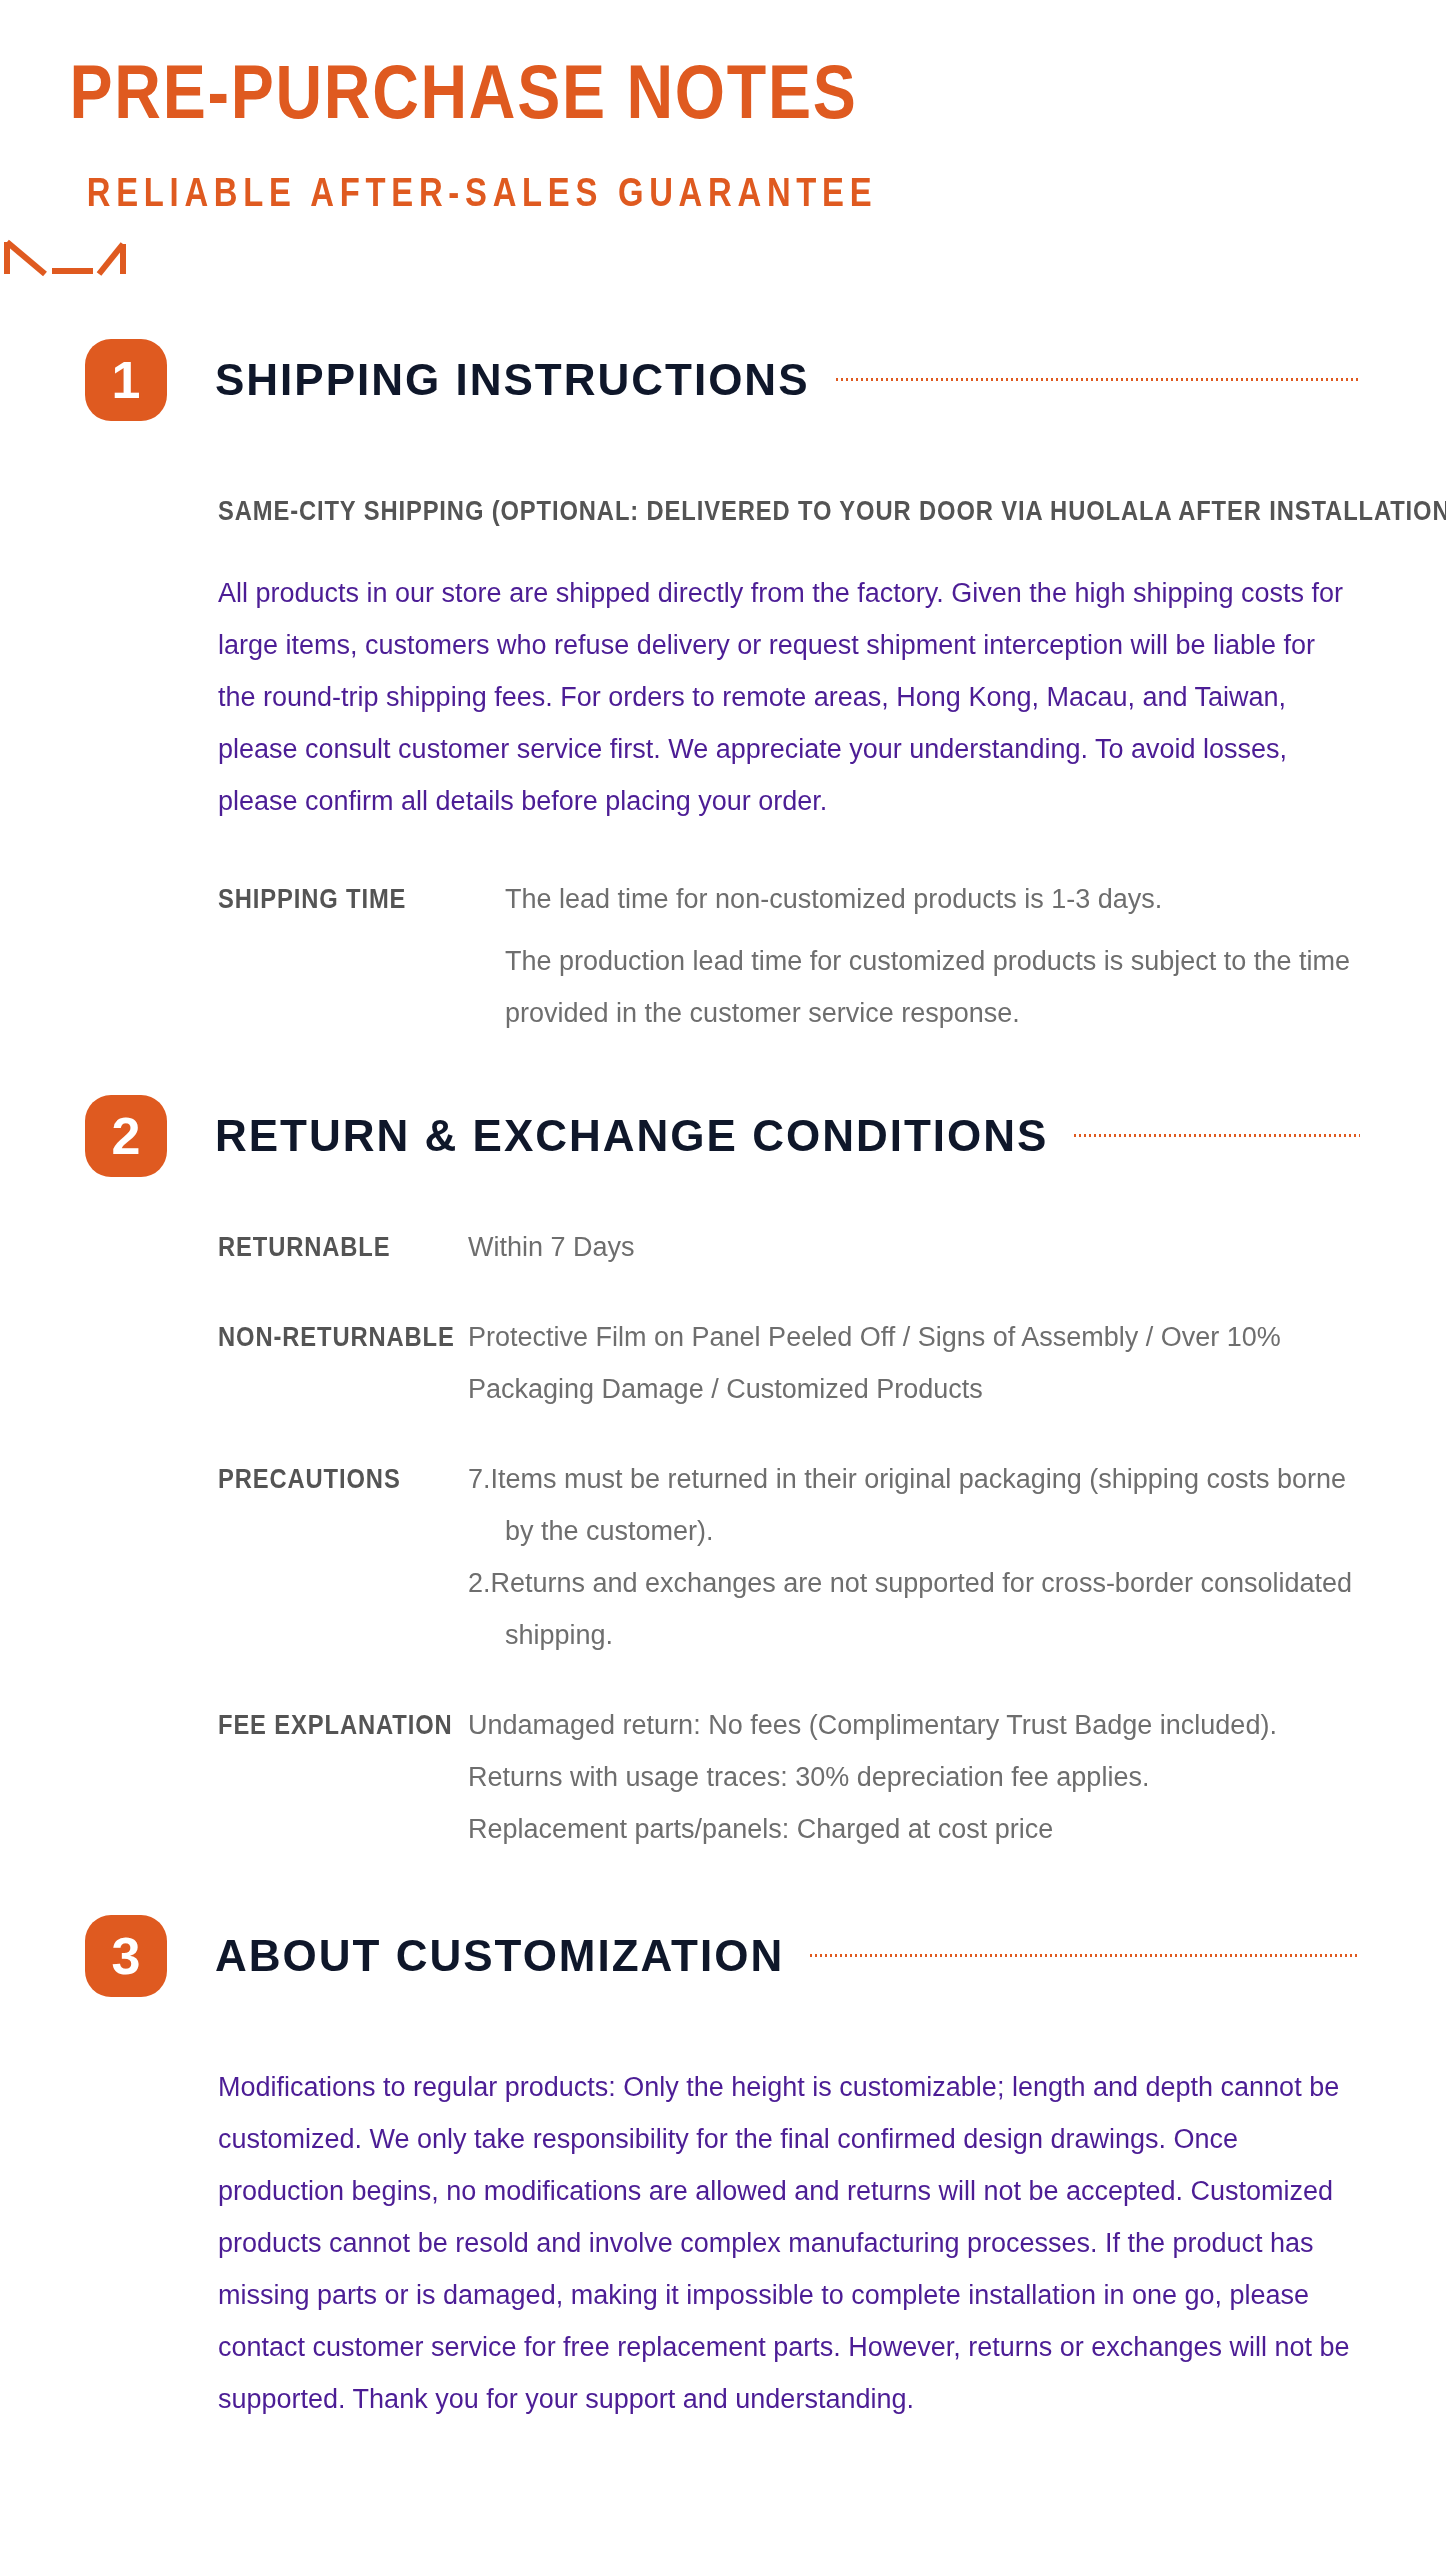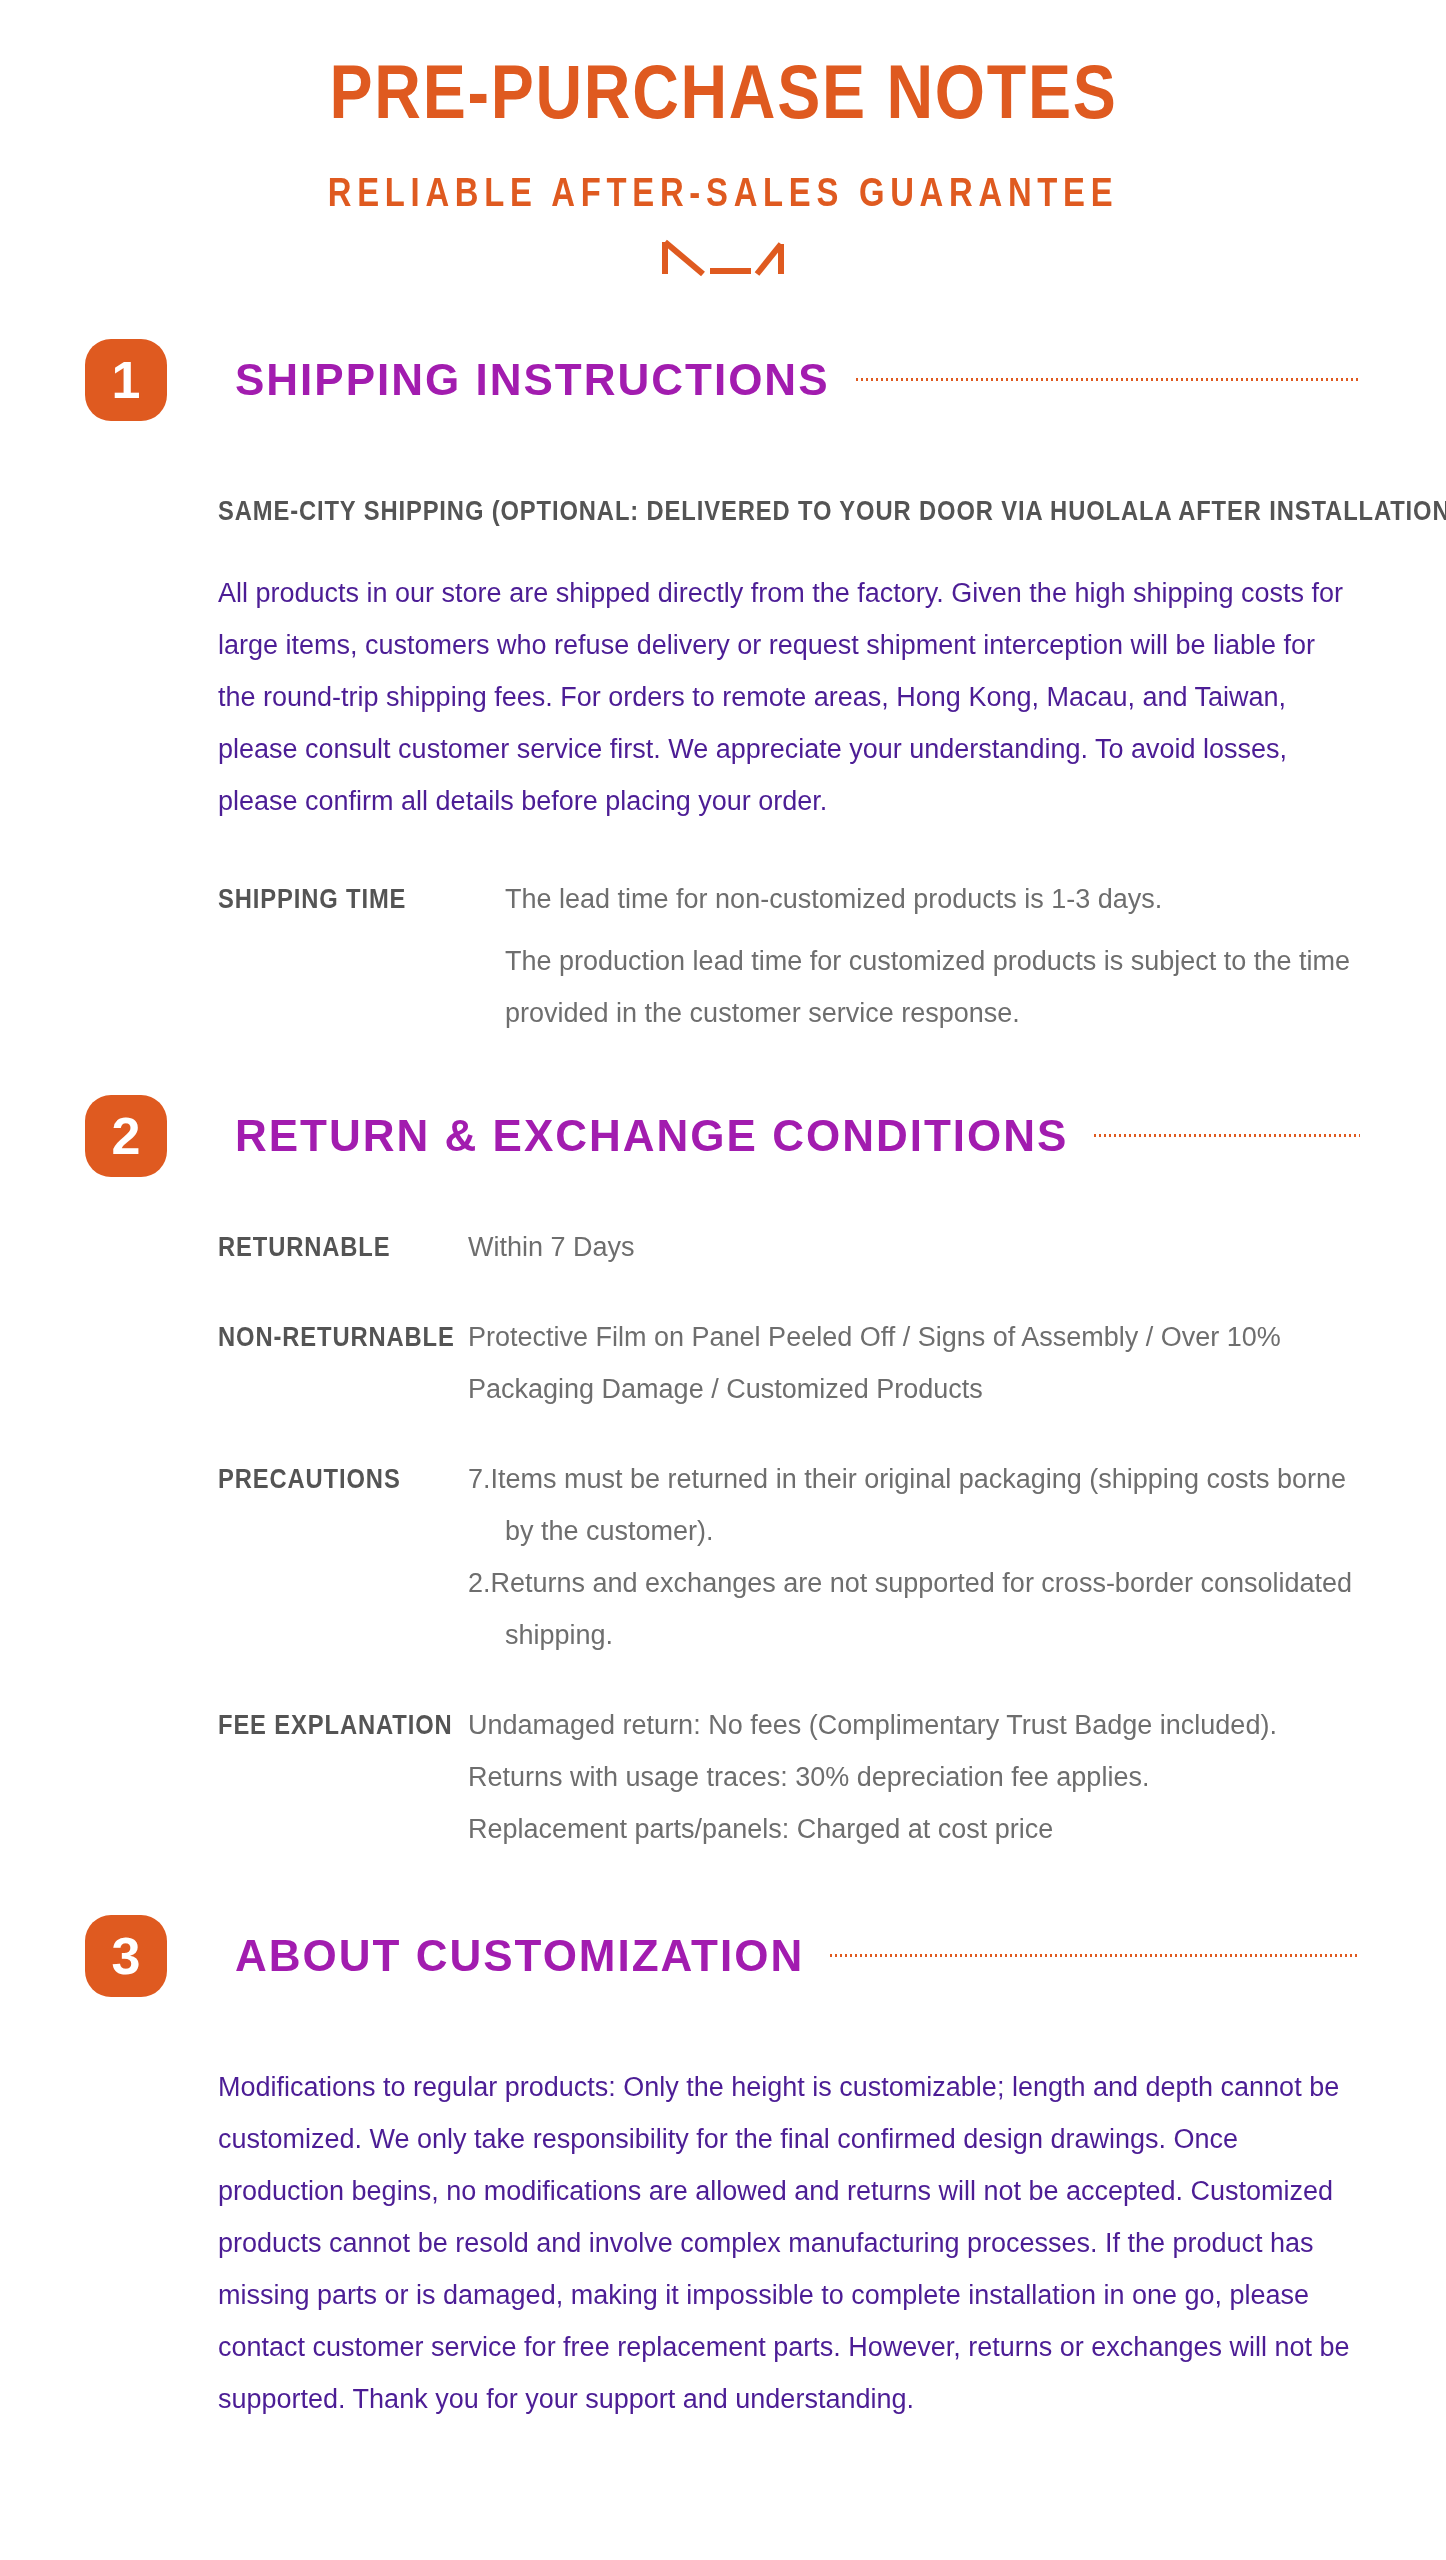--- a/index.html
+++ b/index.html
@@ -5,21 +5,21 @@
   html,body{margin:0;padding:0;background:#ffffff;}
   .page{
     position:relative;
     width:1446px;height:2560px;
     background:#ffffff;
     overflow:hidden;
     font-family:"Liberation Sans", sans-serif;
     color:#6e6e6e;
   }
   
-  .header{ text-align:center; padding-top:52px; }
+  .header{ padding-top:52px; }
   .page-title{
     display:inline-block;
     font-size:76px; line-height:1.05; font-weight:bold;
     color:#df5a20; letter-spacing:2px;
     transform:scaleX(0.85); transform-origin:center;
     white-space:nowrap;
   }
   .page-subtitle{
     margin-top:38px;
     display:block;
@@ -41,22 +41,22 @@
   .s2 .section-header{ margin-top:56px; }
   .s3 .section-header{ margin-top:60px; }
   .badge{
     flex:0 0 auto;
     width:82px; height:82px;
     background:#df5a20; border-radius:26px;
     display:flex; align-items:center; justify-content:center;
     color:#ffffff; font-size:52px; font-weight:bold;
   }
   .section-title{
-    margin-left:68px;
-    font-size:44px; font-weight:bold; color:#a21caf;
+    margin-left:48px;
+    font-size:44px; font-weight:bold; color:#0f172a;
     letter-spacing:2px; white-space:nowrap;
   }
   .dash-line{
     flex:1 1 auto; height:3px; margin-left:26px;
     background:repeating-linear-gradient(to right,#df5a20 0 2px,transparent 2px 5px);
   }
   .section-body{ margin:0 86px 0 218px; font-size:27px; line-height:52px; }
   
   .subhead{
     margin-top:64px;

